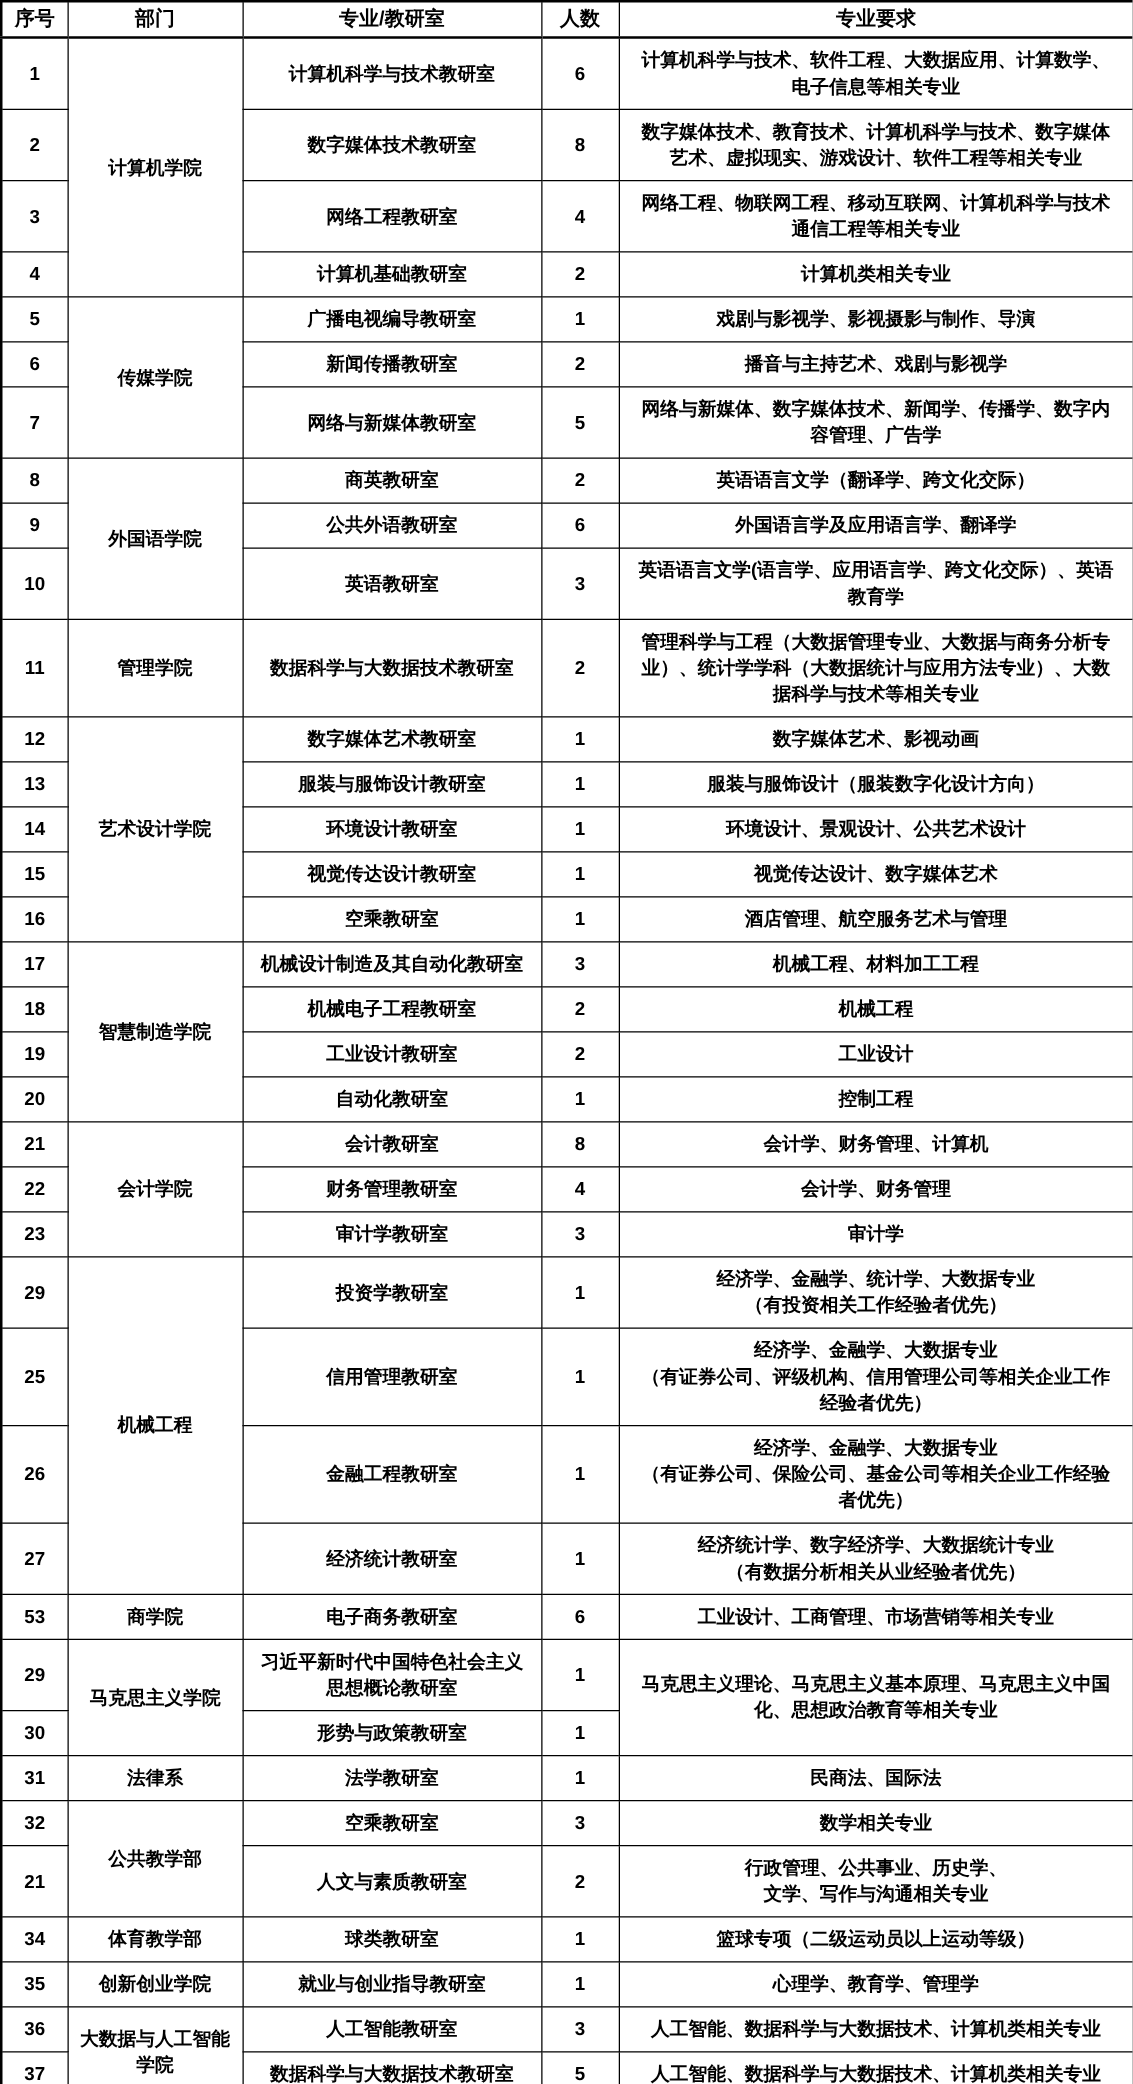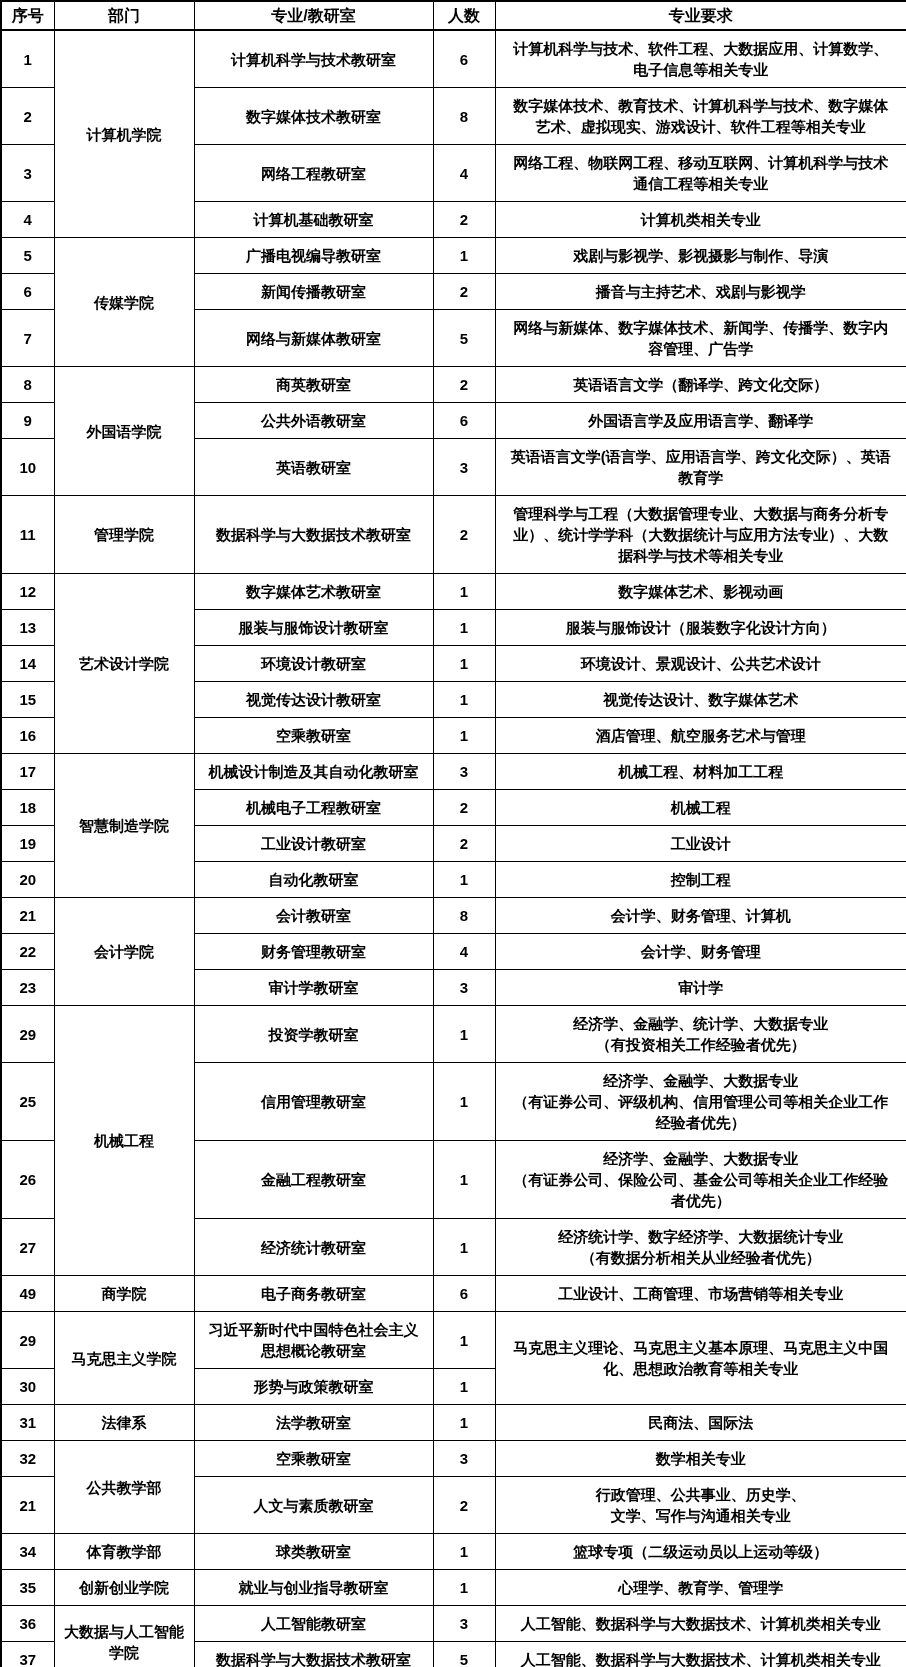--- a/index.html
+++ b/index.html
@@ -250,21 +250,21 @@
   </tr>
         <tr>
     <td class="c-no">27</td>
 
     <td class="c-office">经济统计教研室</td>
     <td class="c-count">1</td>
     <td class="c-req">经济统计学、数字经济学、大数据统计专业
 （有数据分析相关从业经验者优先）</td>
   </tr>
         <tr>
-    <td class="c-no">49</td>
+    <td class="c-no">53</td>
     <td class="c-dept">商学院</td>
     <td class="c-office">电子商务教研室</td>
     <td class="c-count">6</td>
     <td class="c-req">工业设计、工商管理、市场营销等相关专业</td>
   </tr>
         <tr>
     <td class="c-no">29</td>
     <td class="c-dept" rowspan="2">马克思主义学院</td>
     <td class="c-office">习近平新时代中国特色社会主义
 思想概论教研室</td>

